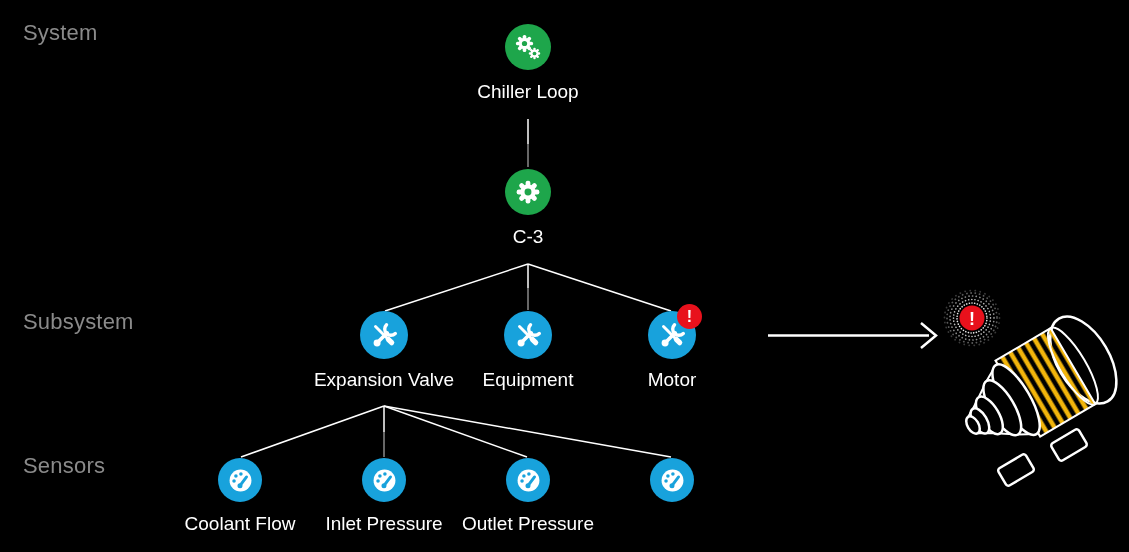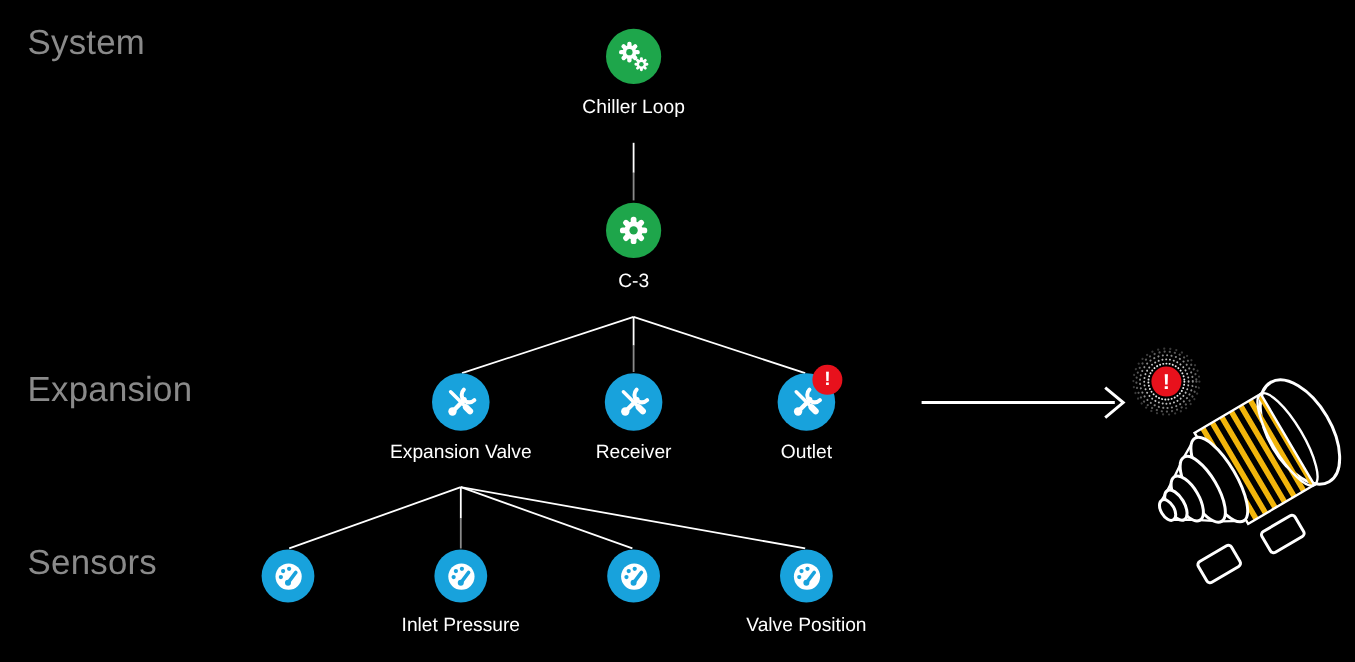--- a/index.html
+++ b/index.html
@@ -3,52 +3,52 @@
 <meta charset="utf-8">
 <style>
   html,body{margin:0;padding:0;background:#000;}
   #stage{
     position:relative;width:1129px;height:552px;overflow:hidden;
     background:var(--bg,#000);
     font-family:"Liberation Sans", sans-serif;
   }
   .row-label{
     position:absolute;left:23px;color:var(--gray_label,#8a8a8a);
-    font-size:29px;letter-spacing:.2px;white-space:nowrap;
+    font-size:22px;letter-spacing:.2px;white-space:nowrap;
   }
   .node{
     position:absolute;border-radius:50%;
     display:flex;align-items:center;justify-content:center;
   }
   .node.green{background:var(--green,#1EA64B);}
   .node.blue{background:var(--blue,#18A2DC);}
   .node-label{
     position:absolute;transform:translateX(-50%);
-    color:var(--white,#fff);font-size:16px;white-space:nowrap;text-align:left;
+    color:var(--white,#fff);font-size:19px;white-space:nowrap;text-align:left;
   }
   .badge{
     position:absolute;width:25px;height:25px;border-radius:50%;
     background:var(--red,#E8111C);color:#fff;
     display:flex;align-items:center;justify-content:center;
     font-size:16px;font-weight:bold;line-height:1;
   }
   svg{display:block;}
   #connectors{position:absolute;left:0;top:0;pointer-events:none;}
   #motor-art{position:absolute;left:938px;top:288px;pointer-events:none;}
   .lw{stroke:var(--line_white,#fff);stroke-width:1.5;}
   .lg{stroke:var(--line_gray,#8a8a8a);stroke-width:1.5;}
   .arrow{stroke:var(--line_white,#fff);stroke-width:2.5;fill:none;}
 </style>
 </head>
 <body>
 
 <div id="stage">
 
   <div class="row-label" style="top:20px">System</div>
-  <div class="row-label" style="top:309px">Expansion</div>
+  <div class="row-label" style="top:309px">Subsystem</div>
   <div class="row-label" style="top:453px">Sensors</div>
 
   <svg id="connectors" width="1129" height="552" viewBox="0 0 1129 552">
 
     <line class="lw" x1="528" y1="119" x2="528" y2="144"></line>
     <line class="lg" x1="528" y1="144" x2="528" y2="167"></line>
 
     <line class="lw" x1="528" y1="264" x2="385" y2="311"></line>
     <line class="lw" x1="528" y1="264" x2="671" y2="311"></line>
     <line class="lw" x1="528" y1="264" x2="528" y2="288"></line>
@@ -123,48 +123,49 @@
     <svg width="27" height="27" viewBox="-12 -12 24 24">
       <g stroke="#fff" fill="none" stroke-linecap="round">
         <path d="M 1.8,-9.6 A 5.4,5.4 0 1 0 9.6,-1.8" stroke-width="3"></path>
         <path d="M 2.4,-2.4 L -5.6,5.6" stroke-width="3.2"></path>
         <path d="M -8,-8 L 2.6,2.6" stroke-width="2.6"></path>
         <path d="M 3.4,3.4 L 6.4,6.4" stroke-width="4.6"></path>
       </g>
       <circle cx="-6.6" cy="6.6" r="3.1" fill="#fff"></circle>
     </svg>
   </div>
-  <div class="node-label" style="left:528px;top:369px">Receiver</div>
+  <div class="node-label" style="left:528px;top:369px">Equipment</div>
 
   <div class="node blue" style="left:648px;top:311px;width:48px;height:48px">
     <svg width="27" height="27" viewBox="-12 -12 24 24">
       <g stroke="#fff" fill="none" stroke-linecap="round">
         <path d="M 1.8,-9.6 A 5.4,5.4 0 1 0 9.6,-1.8" stroke-width="3"></path>
         <path d="M 2.4,-2.4 L -5.6,5.6" stroke-width="3.2"></path>
         <path d="M -8,-8 L 2.6,2.6" stroke-width="2.6"></path>
         <path d="M 3.4,3.4 L 6.4,6.4" stroke-width="4.6"></path>
       </g>
       <circle cx="-6.6" cy="6.6" r="3.1" fill="#fff"></circle>
     </svg>
   </div>
   <div class="badge" style="left:677px;top:304px">!</div>
-  <div class="node-label" style="left:672px;top:369px">Outlet</div>
+  <div class="node-label" style="left:672px;top:369px">Motor</div>
 
   <div class="node blue" style="left:218px;top:458px;width:44px;height:44px">
     <svg width="25" height="25" viewBox="-12 -12 24 24">
       <circle r="10.5" fill="#fff"></circle>
       <g style="fill:var(--blue)">
         <circle cx="-6.2" cy="0.4" r="1.7"></circle>
         <circle cx="-4.4" cy="-4.4" r="1.7"></circle>
         <circle cx="0.4" cy="-6.2" r="1.7"></circle>
         <circle cx="-0.5" cy="5" r="2.4"></circle>
       </g>
       <path d="M -0.5,5 L 5.8,-3.4" stroke-linecap="round" stroke-width="2.8" style="stroke:var(--blue)" fill="none"></path>
     </svg>
   </div>
+  <div class="node-label" style="left:240px;top:513px">Coolant Flow</div>
 
   <div class="node blue" style="left:362px;top:458px;width:44px;height:44px">
     <svg width="25" height="25" viewBox="-12 -12 24 24">
       <circle r="10.5" fill="#fff"></circle>
       <g style="fill:var(--blue)">
         <circle cx="-6.2" cy="0.4" r="1.7"></circle>
         <circle cx="-4.4" cy="-4.4" r="1.7"></circle>
         <circle cx="0.4" cy="-6.2" r="1.7"></circle>
         <circle cx="-0.5" cy="5" r="2.4"></circle>
       </g>
@@ -178,34 +179,34 @@
       <circle r="10.5" fill="#fff"></circle>
       <g style="fill:var(--blue)">
         <circle cx="-6.2" cy="0.4" r="1.7"></circle>
         <circle cx="-4.4" cy="-4.4" r="1.7"></circle>
         <circle cx="0.4" cy="-6.2" r="1.7"></circle>
         <circle cx="-0.5" cy="5" r="2.4"></circle>
       </g>
       <path d="M -0.5,5 L 5.8,-3.4" stroke-linecap="round" stroke-width="2.8" style="stroke:var(--blue)" fill="none"></path>
     </svg>
   </div>
+  <div class="node-label" style="left:528px;top:513px">Outlet Pressure</div>
 
   <div class="node blue" style="left:650px;top:458px;width:44px;height:44px">
     <svg width="25" height="25" viewBox="-12 -12 24 24">
       <circle r="10.5" fill="#fff"></circle>
       <g style="fill:var(--blue)">
         <circle cx="-6.2" cy="0.4" r="1.7"></circle>
         <circle cx="-4.4" cy="-4.4" r="1.7"></circle>
         <circle cx="0.4" cy="-6.2" r="1.7"></circle>
         <circle cx="-0.5" cy="5" r="2.4"></circle>
       </g>
       <path d="M -0.5,5 L 5.8,-3.4" stroke-linecap="round" stroke-width="2.8" style="stroke:var(--blue)" fill="none"></path>
     </svg>
   </div>
-  <div class="node-label" style="left:672px;top:513px">Valve Position</div>
 
   <svg id="motor-art" width="191" height="264" viewBox="0 0 191 264">
     <defs>
       <pattern id="fins" width="9.2" height="10" patternUnits="userSpaceOnUse">
         <rect x="2.3" y="0" width="4.6" height="10" style="fill:var(--yellow)"></rect>
       </pattern>
     </defs>
 
     <g stroke="#fff" stroke-width="2.5" fill="#000">
       <rect transform="translate(78,182) rotate(-30.5)" x="-16" y="-10" width="32" height="20" rx="3"></rect>

